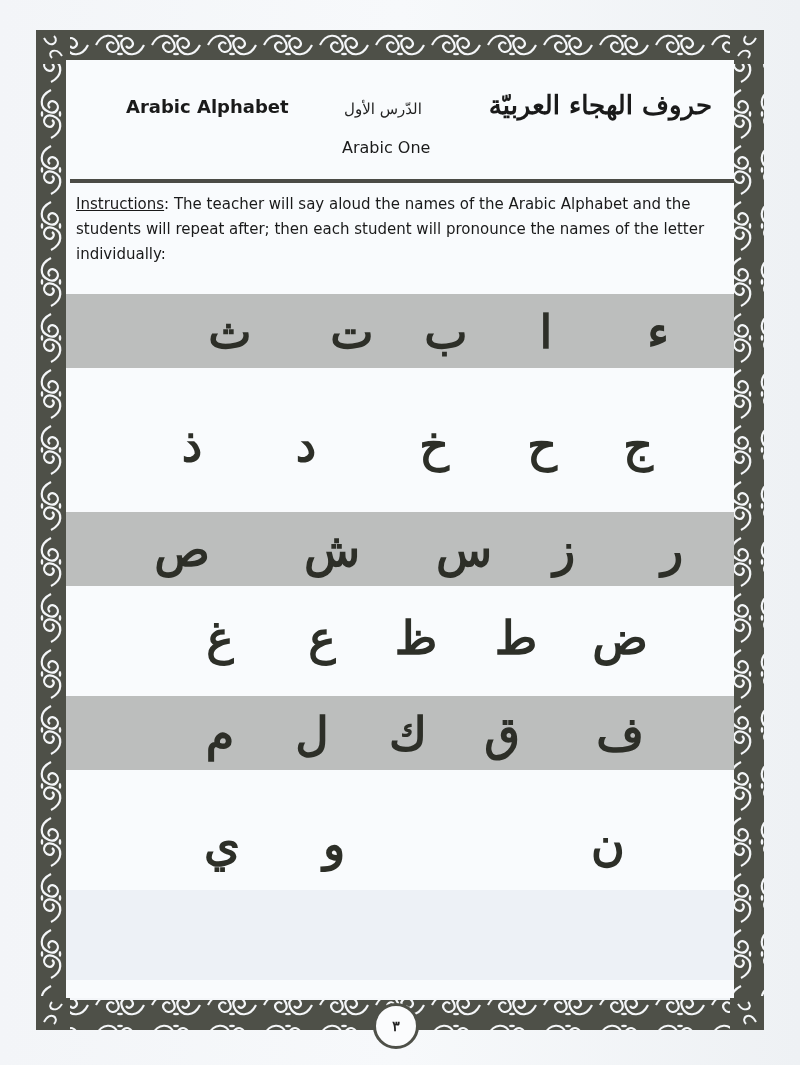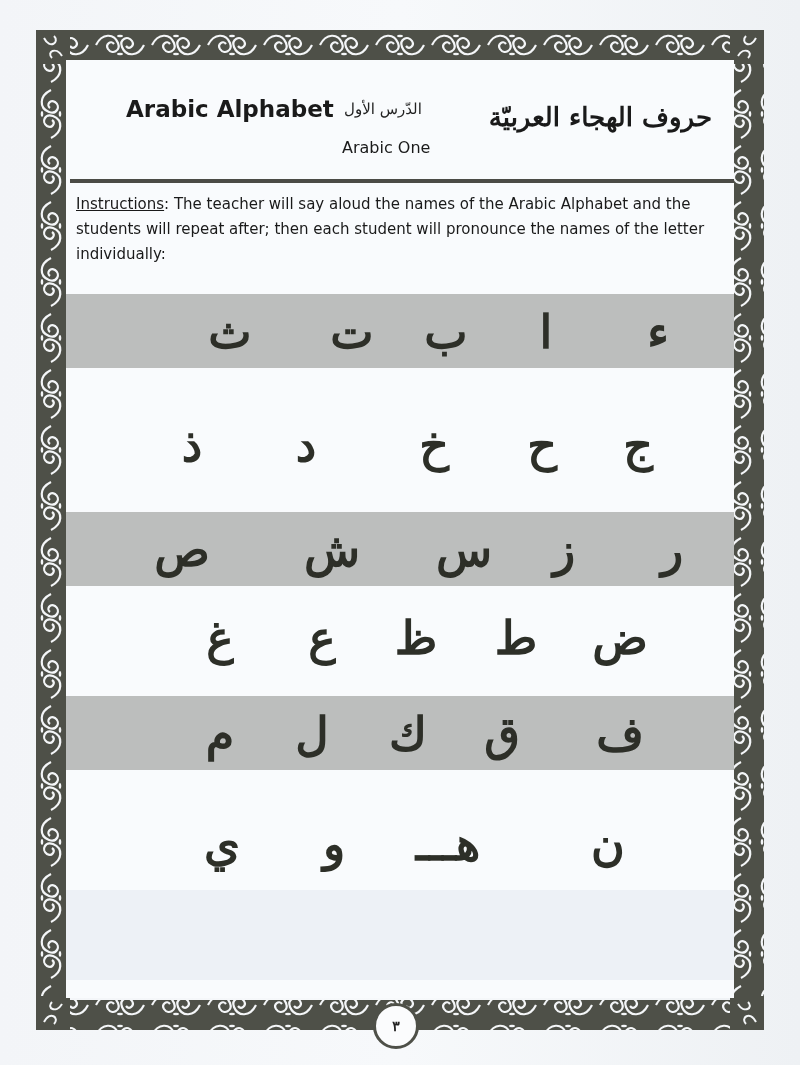--- a/index.html
+++ b/index.html
@@ -19,24 +19,24 @@
       box-sizing: border-box;
     }
     .frame svg { position: absolute; left: 0; top: 0; }
     .inner {
       position: absolute; left: 66px; top: 60px; width: 668px; height: 938px;
       background: #f9fbfd;
     }
     .title-row { position: absolute; left: 66px; top: 72px; width: 668px; height: 100px; }
     .title-en {
       position: absolute; left: 60px; top: 24px;
-      font-family: "DejaVu Sans", sans-serif; font-weight: bold; font-size: 23px; color: #1a1a1a; text-align: right;
+      font-family: "DejaVu Sans", sans-serif; font-weight: bold; font-size: 18px; color: #1a1a1a; text-align: right;
     }
     .title-ar {
-      position: absolute; right: 22px; top: 30px; direction: rtl;
+      position: absolute; right: 22px; top: 18px; direction: rtl;
       font-family: "DejaVu Serif", serif; font-weight: bold; font-size: 26px; color: #1a1a1a;
     }
     .lesson-ar {
       position: absolute; left: 278px; top: 28px; direction: rtl;
       font-family: "DejaVu Serif", serif; font-size: 15px; color: #222;
     }
     .lesson-en {
       position: absolute; left: 276px; top: 66px;
       font-size: 16px; color: #1a1a1a;
     }
@@ -166,21 +166,20 @@
   <div class="row" style="top:694px;">
     <span class="letter" style="right:84px;">ف</span>
     <span class="letter" style="right:202px;">ق</span>
     <span class="letter" style="right:296px;">ك</span>
     <span class="letter" style="right:392px;">ل</span>
     <span class="letter" style="right:484px;">م</span>
   </div>
 
   <div class="row" style="top:804px;">
     <span class="letter" style="right:96px;">ن</span>
-    <span class="letter" style="right:236px;width:100px;">هـــ</span>
     <span class="letter" style="right:370px;">و</span>
     <span class="letter" style="right:482px;">ي</span>
   </div>
 
   <div style="position:absolute;left:66px;top:890px;width:668px;height:90px;background:rgba(225,232,240,0.5);"></div>
 
   <div class="page-num">٣</div>
 </div>
 
 </body></html>

